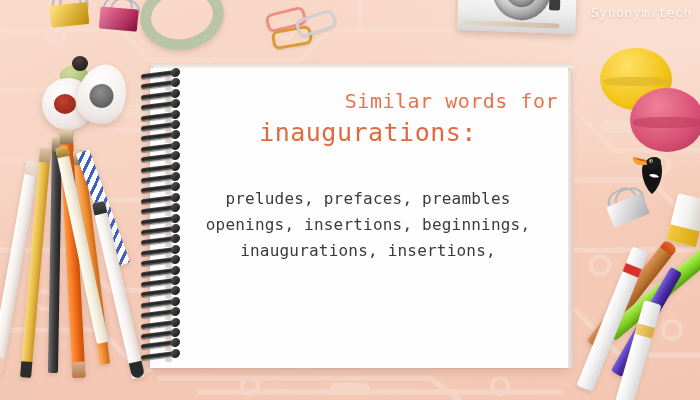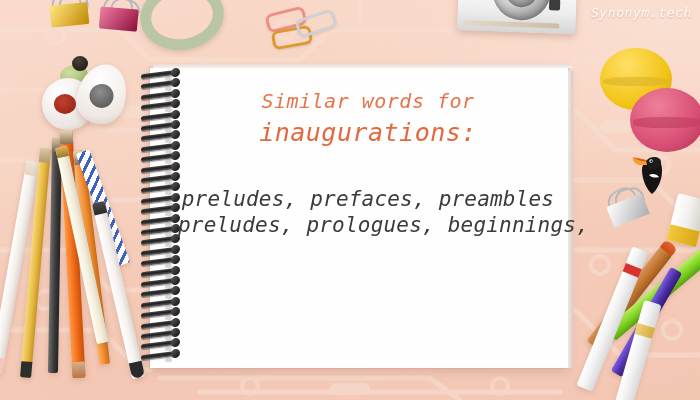--- a/index.html
+++ b/index.html
@@ -2,21 +2,21 @@
 <html><head>
 <meta charset="utf-8">
 <title>Synonym card</title>
 <style>
   html,body{margin:0;padding:0;}
   body{
     width:700px;height:400px;overflow:hidden;
     font-family:"DejaVu Sans Mono",monospace;
     background:#f6d2c2;
   }
-  #stage{position:relative;width:700px;height:400px;overflow:hidden;font-style:italic;}
+  #stage{position:relative;width:700px;height:400px;overflow:hidden;}
 
   
   .desk{
     position:absolute;inset:0;
     background:
       radial-gradient(120% 90% at 18% 95%, #f3c7b4 0%, rgba(243,199,180,0) 55%),
       radial-gradient(100% 80% at 95% 5%,  #fae0d2 0%, rgba(250,224,210,0) 60%),
       linear-gradient(160deg,#f9dbcc 0%, #f6cfbd 45%, #f3c6b2 100%);
   }
   
@@ -58,27 +58,28 @@
   }
 
   
   .card-text{
     position:absolute;left:178px;top:86px;width:380px;
     text-align:center;
   }
   .kicker{
     color:#e8734a;font-size:20px;letter-spacing:.5px;line-height:30px;
     white-space:nowrap;
+    text-align:right;
   }
   .headword{
     color:#e2693d;font-size:25px;letter-spacing:.5px;line-height:34px;
     white-space:nowrap;
   }
   .synonyms{
-    margin-top:36px;color:#3b3b3b;font-size:21px;line-height:26px;
+    margin-top:36px;color:#3b3b3b;font-size:16px;line-height:26px;
     letter-spacing:.2px;
   }
   .synonyms div{white-space:nowrap;}
 
   
   .watermark{
     position:absolute;right:8px;top:5px;
     color:rgba(255,255,255,.92);
     font-size:13px;letter-spacing:.6px;
     text-shadow:0 1px 2px rgba(170,120,95,.45);
@@ -399,21 +400,22 @@
       <div class="coil" style="top: 270.4px;"></div>
       <div class="hole" style="top: 285.8px;"></div>
       <div class="coil" style="top: 280.8px;"></div>
     </div>
 
   <div class="card-text">
     <div class="kicker">Similar words for</div>
     <div class="headword">inaugurations:</div>
     <div class="synonyms" id="synonym-list">
         <div>preludes, prefaces, preambles</div>
-        <div>preludes, prologues, beginnings,</div>
+        <div>openings, insertions, beginnings,</div>
+        <div>inaugurations, insertions,</div>
       </div>
   </div>
 
   <div class="prop macaron" style="left:600px;top:48px;width:72px;height:62px;">
     <div class="top" style="background:radial-gradient(circle at 38% 28%,#ffe066,#f2c417 62%,#cf9d08 100%);"></div>
     <div class="fill" style="background:rgba(220,180,40,.65);"></div>
   </div>
 
   <div class="prop macaron" style="left:630px;top:88px;width:74px;height:64px;">
     <div class="top" style="background:radial-gradient(circle at 38% 28%,#ef8099,#d84f74 60%,#ad2f53 100%);"></div>

